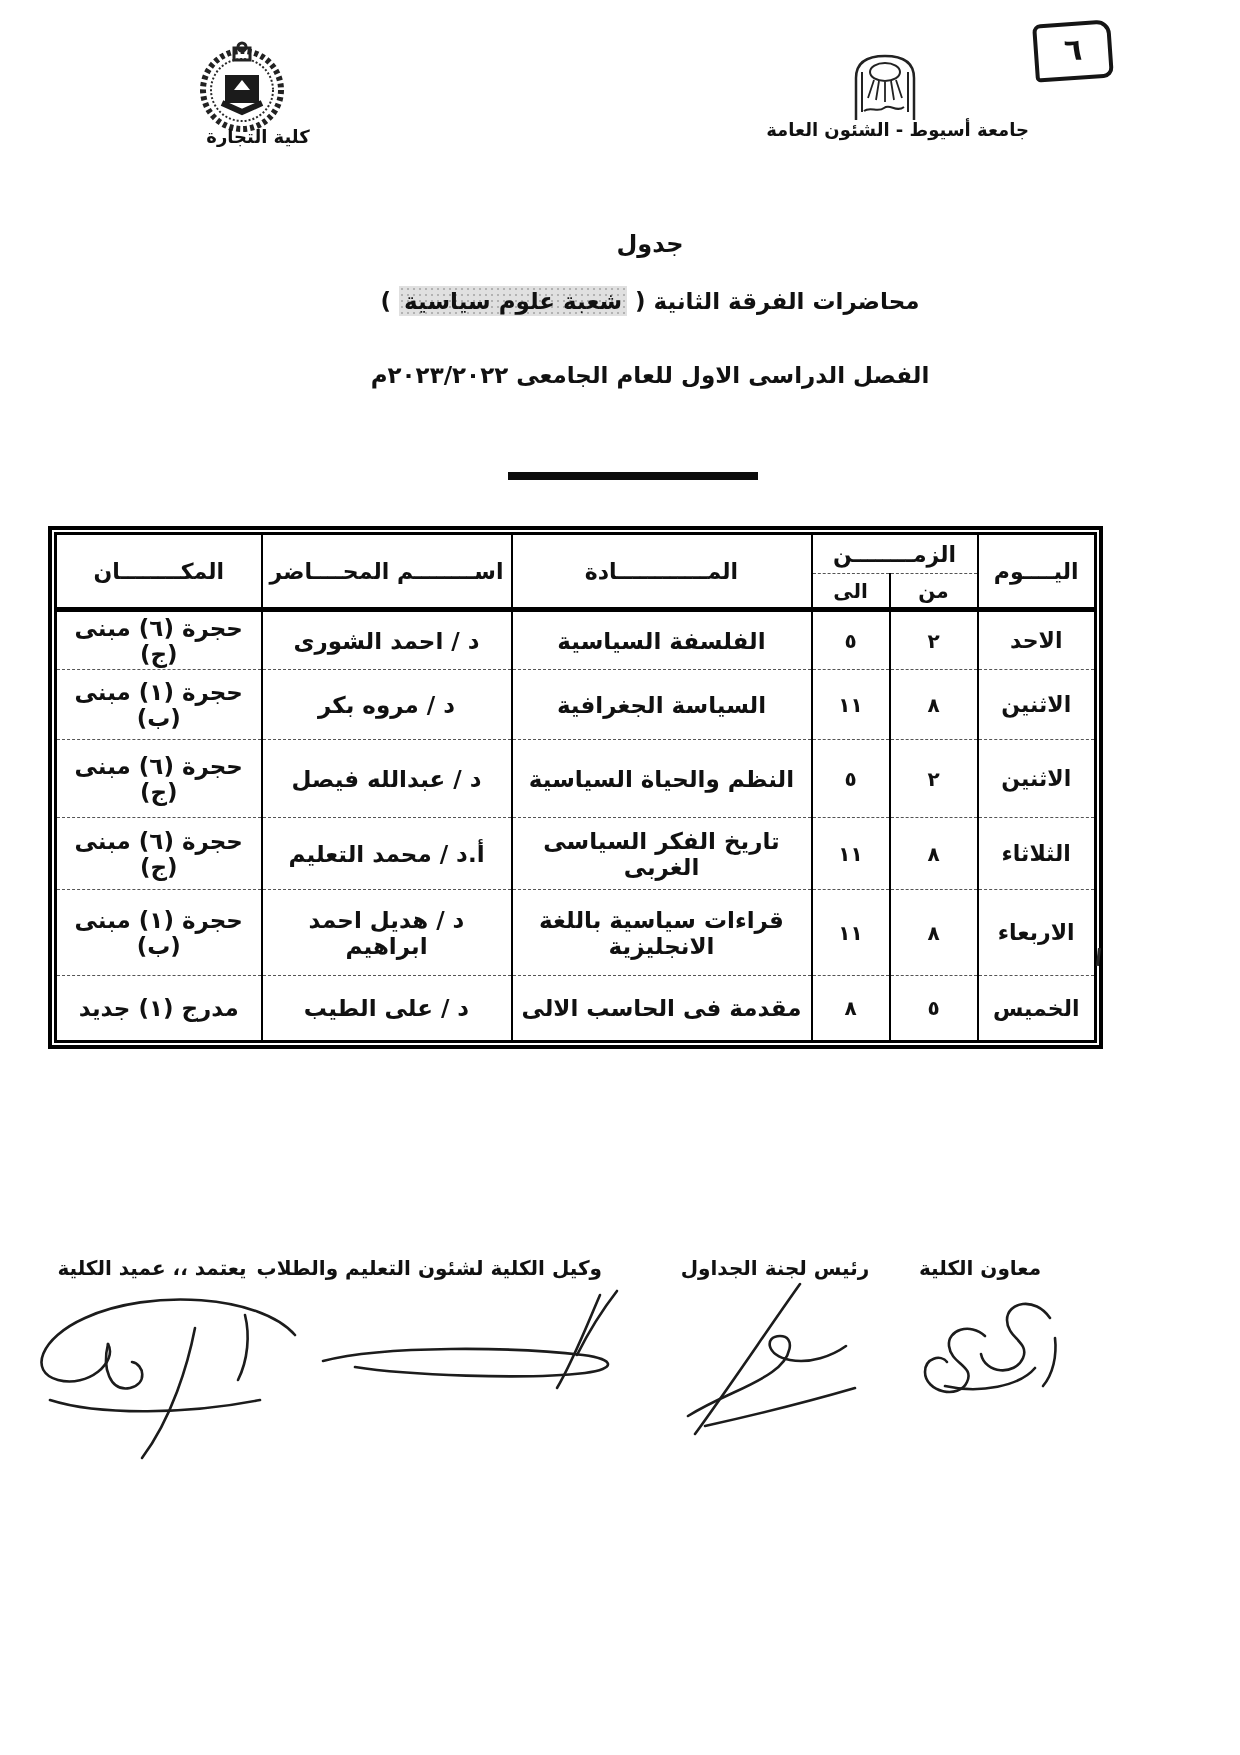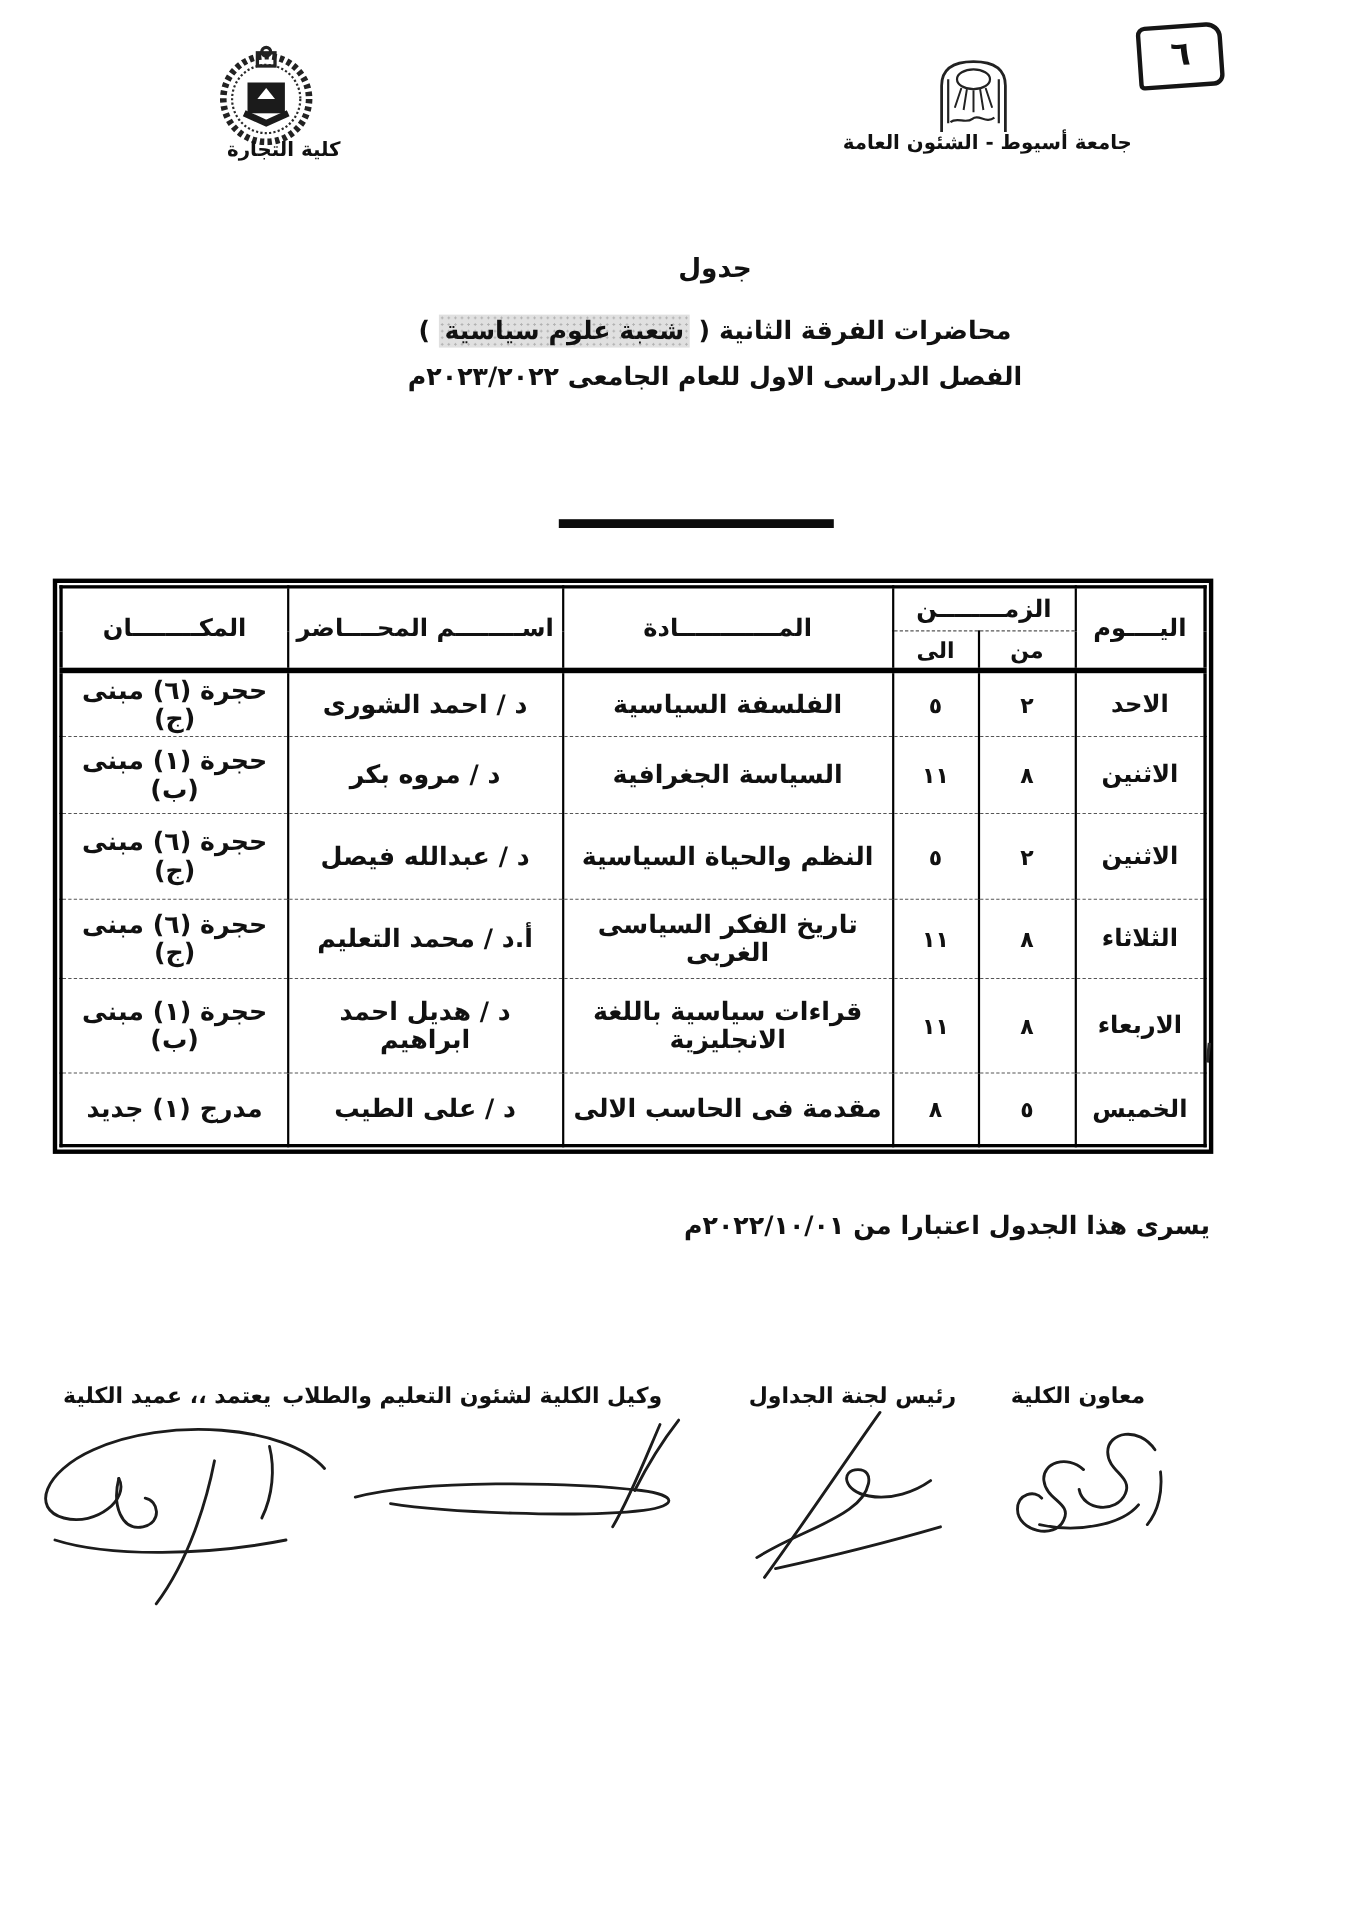--- a/index.html
+++ b/index.html
@@ -24,21 +24,21 @@
   .commerce-label { position:absolute; left:170px; top:126px; width:104px;
     text-align:center; font-size:18px; font-weight:bold;margin-left:36px; }
   .assiut-logo { position:absolute; left:850px; top:50px; }
   .assiut-label { position:absolute; left:783px; top:119px; width:246px;
     text-align:right; font-size:18px; font-weight:bold; white-space:nowrap; }
 
   
   .title-block { position:absolute; top:230px; right:70px; width:1040px;
     text-align:center; font-weight:bold; }
   .title-line1 { font-size:24px; margin:0 0 30px 0; }
-  .title-line2 { font-size:23px; margin:0 0 16px 0; }
+  .title-line2 { font-size:23px; margin:0 0 48px 0; }
   .title-line3 { font-size:23px; margin:0; }
   .highlight {
     background-color:#e0e0e0;
     background-image:radial-gradient(#b2b2b2 22%, rgba(0,0,0,0) 24%);
     background-size:6px 6px; padding:2px 5px;
   }
   .title-divider { position:absolute; top:472px; left:508px; width:250px;
     height:8px; background:#0c0c0c; }
 
   
@@ -196,21 +196,20 @@
         <td class="c-num">٨</td>
         <td class="c-subject">مقدمة فى الحاسب الالى</td>
         <td class="c-lecturer">د / على الطيب</td>
         <td class="c-place">مدرج (١) جديد</td>
       </tr>
     </tbody>
   </table>
 
   <div class="pen-mark"></div>
 
-  <div class="note">يسرى هذا الجدول اعتبارا من ٢٠٢٢/١٠/٠١م</div>
 
   <div class="sig-title sig-title-1">معاون الكلية</div>
   <div class="sig-title sig-title-2">رئيس لجنة الجداول</div>
   <div class="sig-title sig-title-3">وكيل الكلية لشئون التعليم والطلاب</div>
   <div class="sig-title sig-title-4">يعتمد ،، عميد الكلية</div>
 
   <svg class="sig-svg" style="left:885px; top:1278px;" width="190" height="135" viewBox="0 0 190 135">
     <path d="M165 40 C150 18 122 24 122 42 C122 60 145 64 138 80 C130 98 100 96 96 76"></path>
     <path d="M100 58 C85 44 62 52 64 68 C66 86 90 88 82 104 C74 122 40 114 40 94 C40 80 56 76 62 84"></path>
     <path d="M150 90 C135 108 95 116 60 108"></path>

